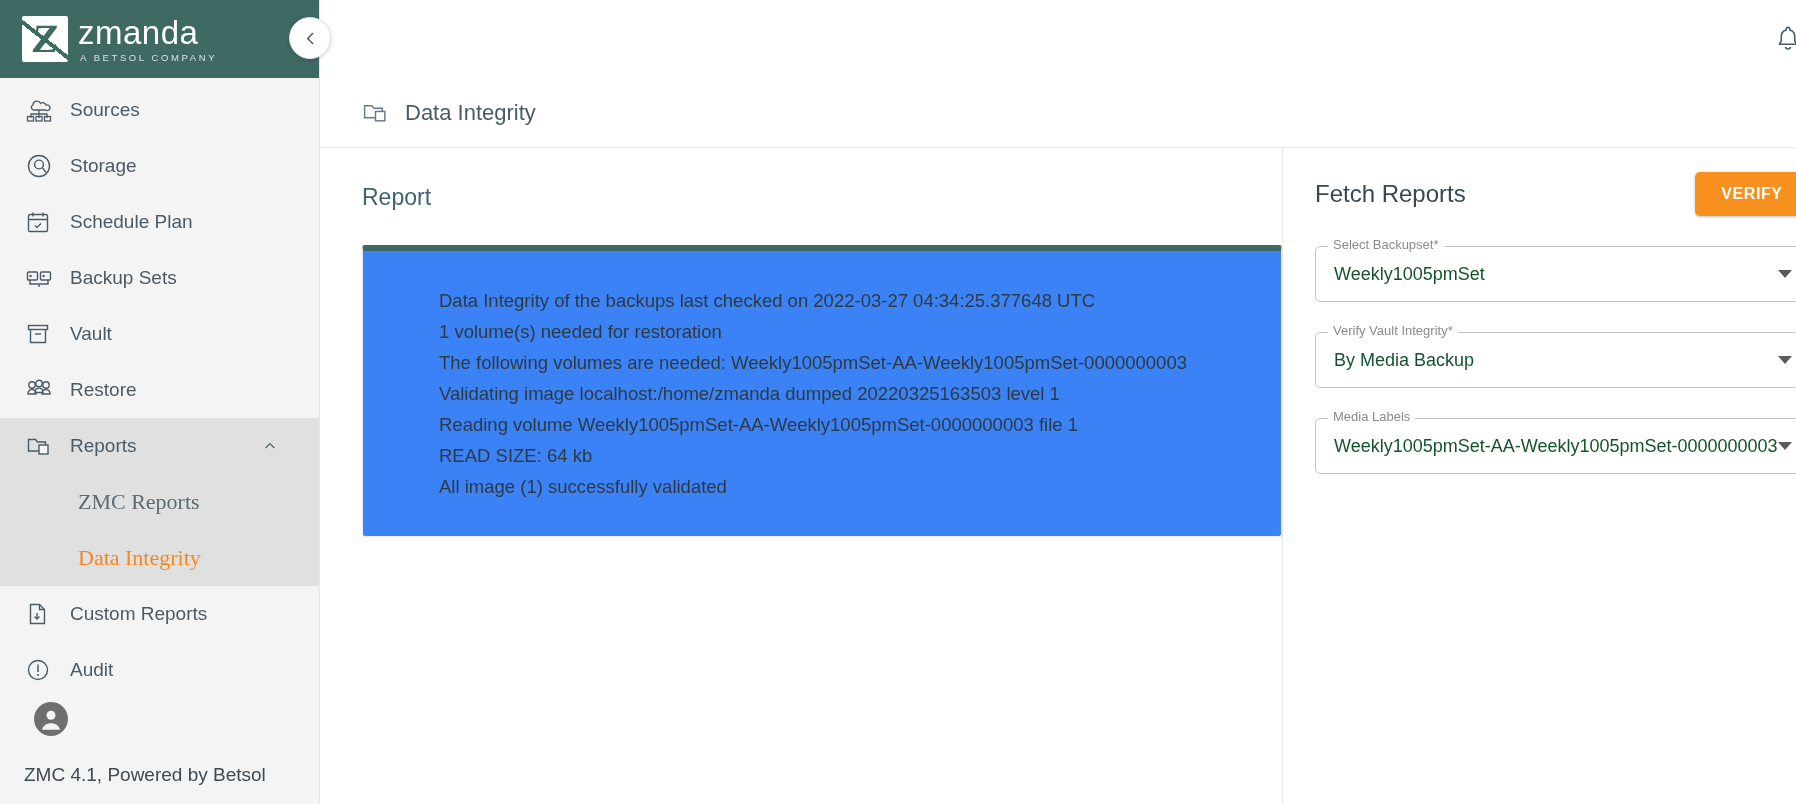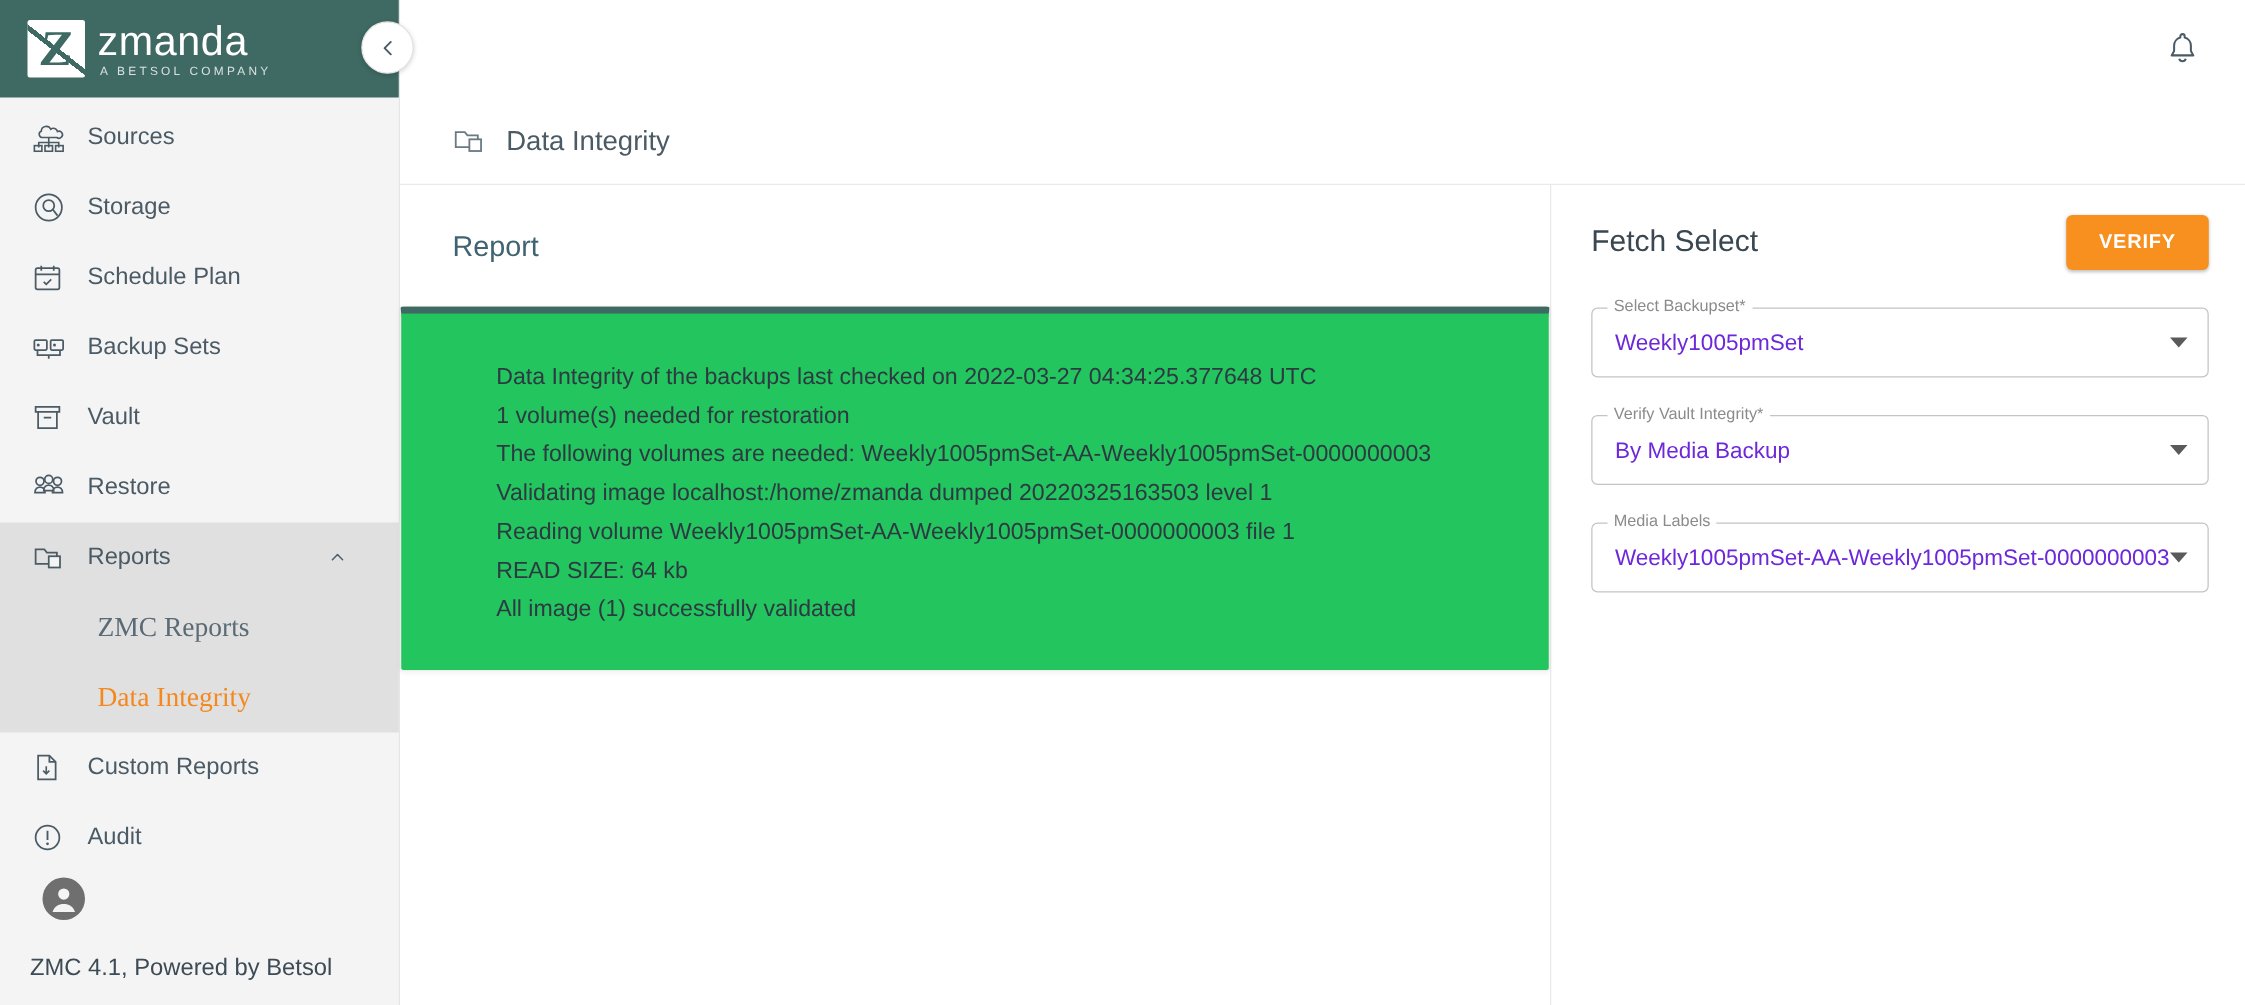--- a/index.html
+++ b/index.html
@@ -108,22 +108,22 @@
   .page-head .folder-ico { width: 27px; height: 27px; margin-right: 16px; }
   .page-head .title { font-size: 22px; color: #4a5b66; }
 
   .content { flex: 1 1 auto; display: flex; min-height: 0; }
   .report-col { flex: 1 1 auto; position: relative; padding: 26px 0 0 0; border-right: 1px solid #e9e9e9;}
   .report-title {
     font-size: 23px; color: #3f6370; font-weight: normal;
     padding-left: 42px; margin-top: 10px; margin-bottom: 34px;
   }
   .report-card {
-    width: 920px;
-    background: #22c55e; border: 1px solid #ececec;
+    margin-left: 42px; width: 920px;
+    background: #3b82f6; border: 1px solid #ececec;
     border-top: 6px solid #3f6963;
     border-radius: 3px;
     box-shadow: 0 1px 4px rgba(0,0,0,0.06);
     padding: 34px 30px 34px 76px;
   }
   .report-line {
     font-size: 18.5px; color: #2e3a41; line-height: 31px;
     white-space: pre;
   }
 
@@ -140,21 +140,21 @@
   .field-box {
     height: 56px; border: 1px solid #c4c4c4; border-radius: 5px;
     display: flex; align-items: center; justify-content: space-between;
     padding: 0 16px 0 18px; background: #fff; cursor: pointer;
   }
   .field-legend {
     position: absolute; top: -9px; left: 13px;
     background: #fff; padding: 0 5px;
     font-size: 13px; color: #8b8b8b;
   }
-  .field-value { font-size: 18px; color: #6d28d9; white-space: nowrap; overflow: hidden; }
+  .field-value { font-size: 18px; color: #14532d; white-space: nowrap; overflow: hidden; }
   .caret { width: 0; height: 0; border-left: 7px solid transparent; border-right: 7px solid transparent; border-top: 8px solid #5a5a5a; }
 </style>
 </head>
 <body>
 
 <div class="app">
 
   <aside class="sidebar">
 
     <div class="brand">
@@ -335,21 +335,21 @@
           <div class="report-line">The following volumes are needed: Weekly1005pmSet-AA-Weekly1005pmSet-0000000003</div>
           <div class="report-line">Validating image localhost:/home/zmanda dumped 20220325163503 level 1</div>
           <div class="report-line">Reading volume Weekly1005pmSet-AA-Weekly1005pmSet-0000000003 file 1</div>
           <div class="report-line">READ SIZE: 64 kb</div>
           <div class="report-line">All image (1) successfully validated</div>
         </div>
       </div>
 
       <div class="side-col">
         <div class="side-head">
-          <div class="side-title">Fetch Select</div>
+          <div class="side-title">Fetch Reports</div>
           <button class="verify-btn">VERIFY</button>
         </div>
 
         <div class="field">
           <div class="field-legend">Select Backupset*</div>
           <div class="field-box">
             <span class="field-value">Weekly1005pmSet</span>
             <span class="caret"></span>
           </div>
         </div>

